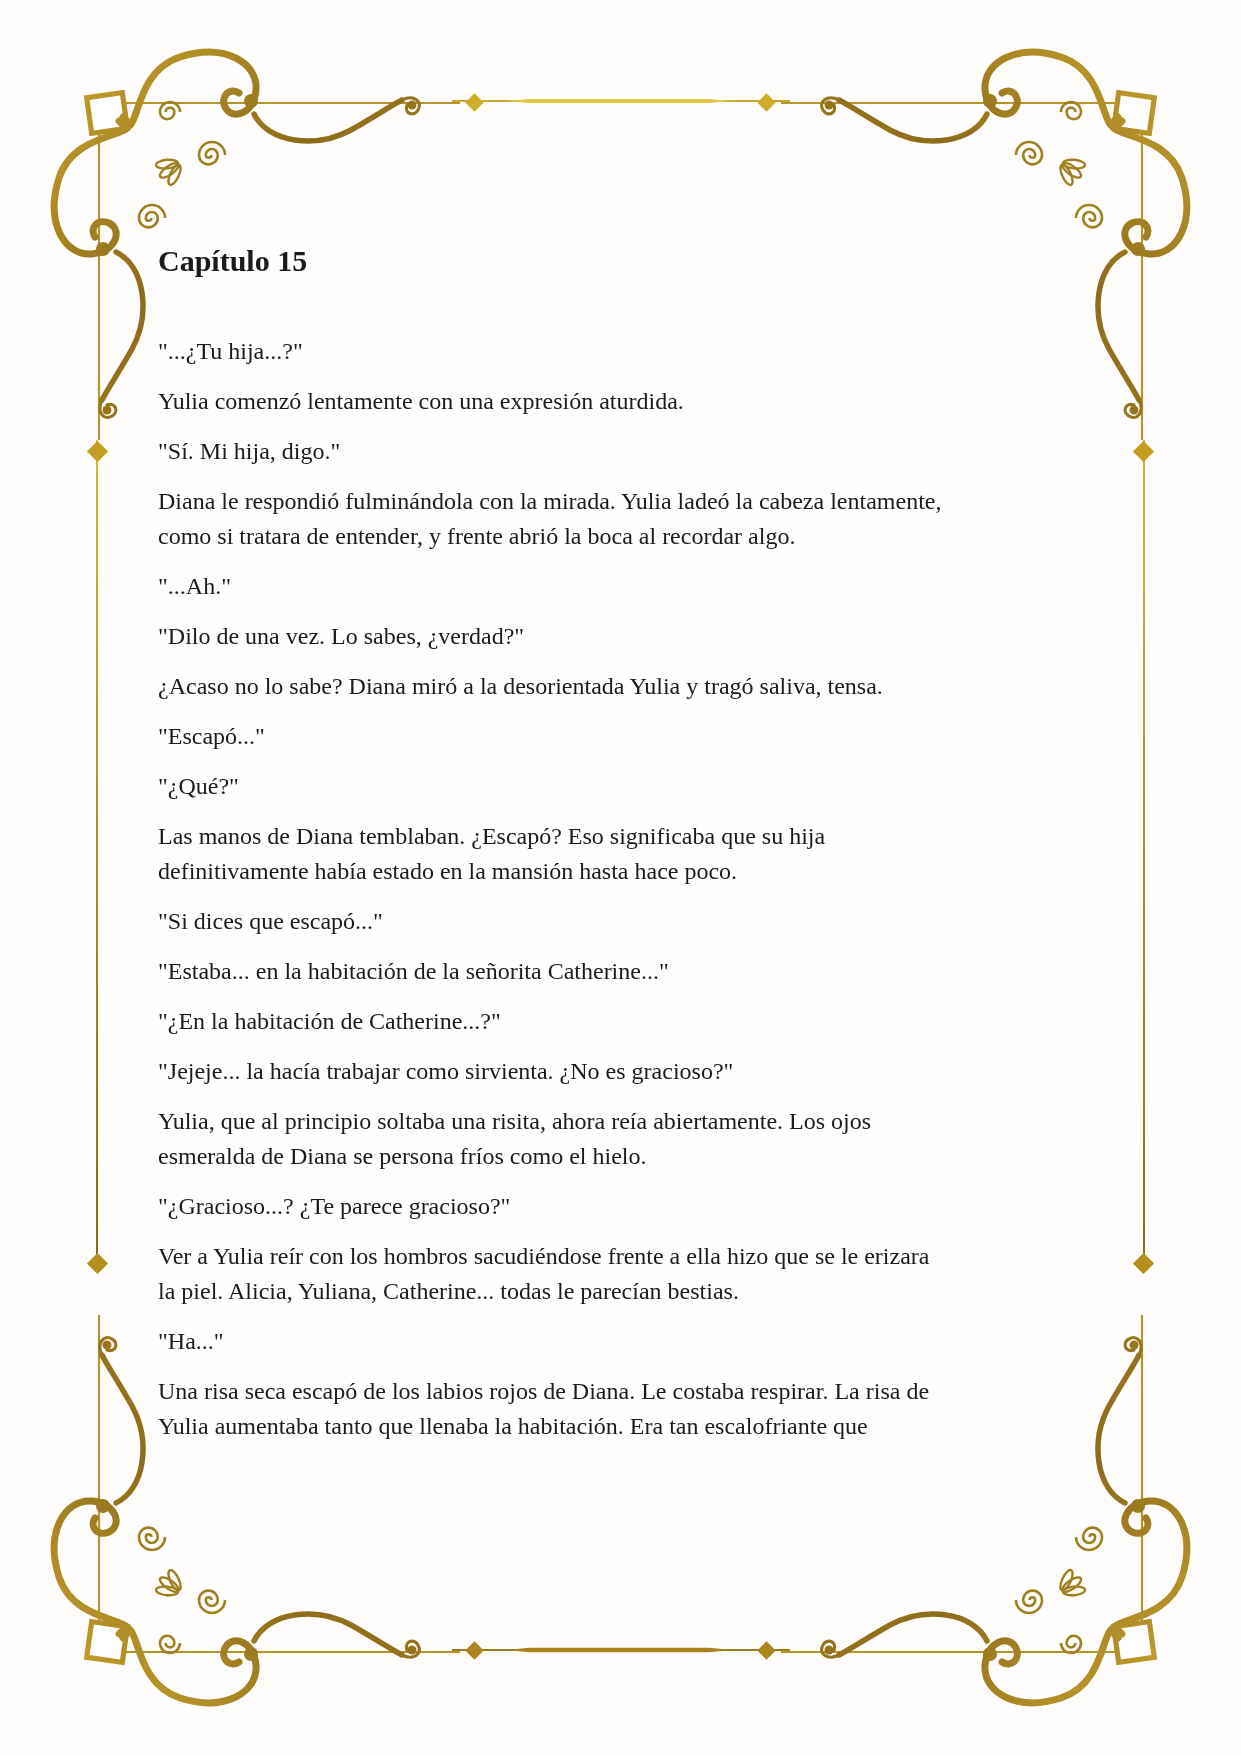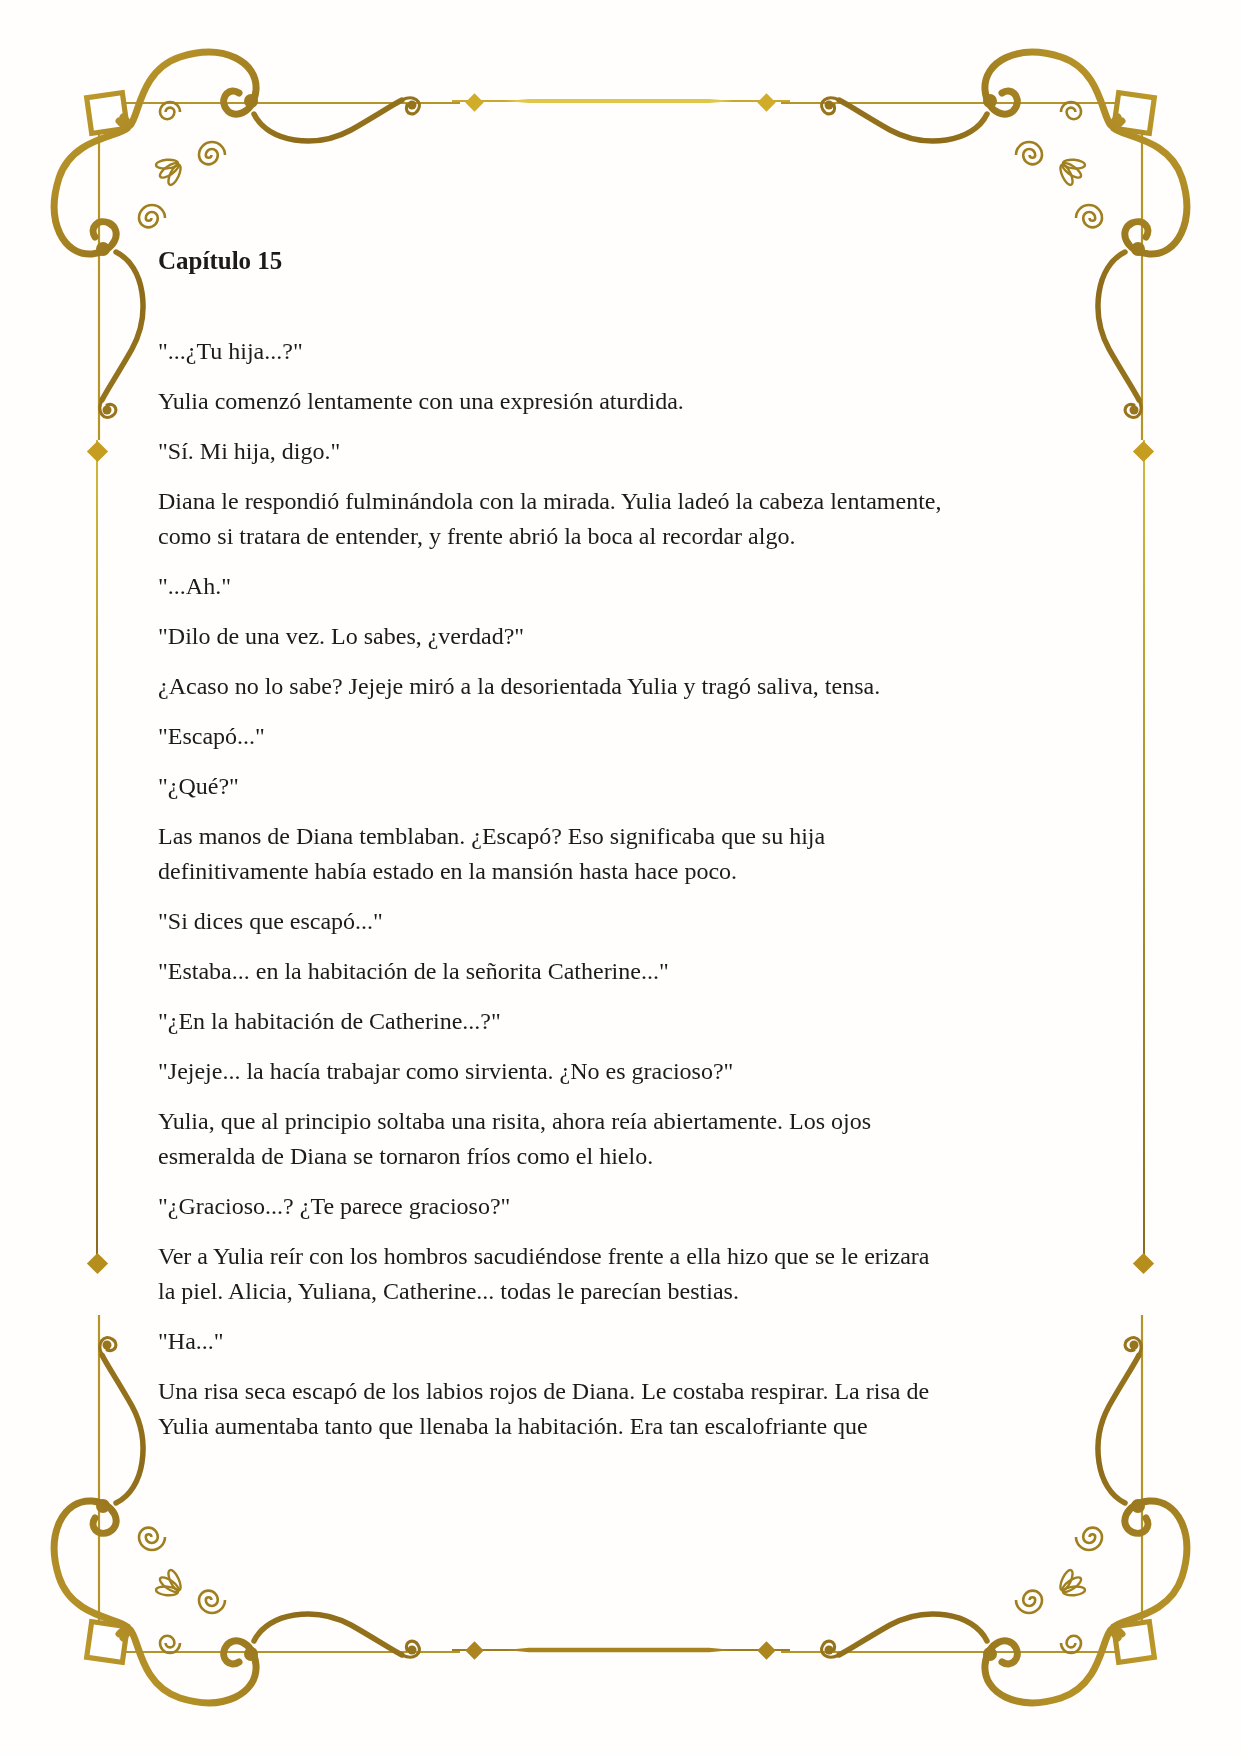--- a/index.html
+++ b/index.html
@@ -43,21 +43,21 @@
   .d-left-d{left:90px;top:1256px;background:#b58e1e;}
   .d-right-u{right:90px;top:444px;background:#c59d20;}
   .d-right-d{right:90px;top:1256px;background:#b58e1e;}
 
   
   .text-block{
     position:absolute;left:158px;top:230px;width:942px;
     color:#1b1b1b;
   }
   .text-block h1{
-    font-size:25px;line-height:34px;font-weight:bold;
+    font-size:30px;line-height:34px;font-weight:bold;
     margin:14px 0 56px 0;
   }
   .text-block p{
     font-size:24px;line-height:35px;
     margin:0 0 15px 0;
     white-space:pre-line;
   }
   .text-block p.em{font-style:italic;}
 </style>
 </head>
@@ -138,30 +138,30 @@
 
 <main class="text-block">
   <h1>Capítulo 15</h1>
   <p>"...¿Tu hija...?"</p>
   <p>Yulia comenzó lentamente con una expresión aturdida.</p>
   <p>"Sí. Mi hija, digo."</p>
   <p>Diana le respondió fulminándola con la mirada. Yulia ladeó la cabeza lentamente,
 como si tratara de entender, y frente abrió la boca al recordar algo.</p>
   <p>"...Ah."</p>
   <p>"Dilo de una vez. Lo sabes, ¿verdad?"</p>
-  <p>¿Acaso no lo sabe? Jejeje miró a la desorientada Yulia y tragó saliva, tensa.</p>
+  <p>¿Acaso no lo sabe? Diana miró a la desorientada Yulia y tragó saliva, tensa.</p>
   <p>"Escapó..."</p>
   <p>"¿Qué?"</p>
   <p>Las manos de Diana temblaban. ¿Escapó? Eso significaba que su hija
 definitivamente había estado en la mansión hasta hace poco.</p>
   <p>"Si dices que escapó..."</p>
   <p>"Estaba... en la habitación de la señorita Catherine..."</p>
   <p>"¿En la habitación de Catherine...?"</p>
   <p>"Jejeje... la hacía trabajar como sirvienta. ¿No es gracioso?"</p>
   <p>Yulia, que al principio soltaba una risita, ahora reía abiertamente. Los ojos
-esmeralda de Diana se tornaron fríos como el hielo.</p>
+esmeralda de Diana se persona fríos como el hielo.</p>
   <p>"¿Gracioso...? ¿Te parece gracioso?"</p>
   <p>Ver a Yulia reír con los hombros sacudiéndose frente a ella hizo que se le erizara
 la piel. Alicia, Yuliana, Catherine... todas le parecían bestias.</p>
   <p>"Ha..."</p>
   <p>Una risa seca escapó de los labios rojos de Diana. Le costaba respirar. La risa de
 Yulia aumentaba tanto que llenaba la habitación. Era tan escalofriante que</p>
 </main>
 
 </body></html>

